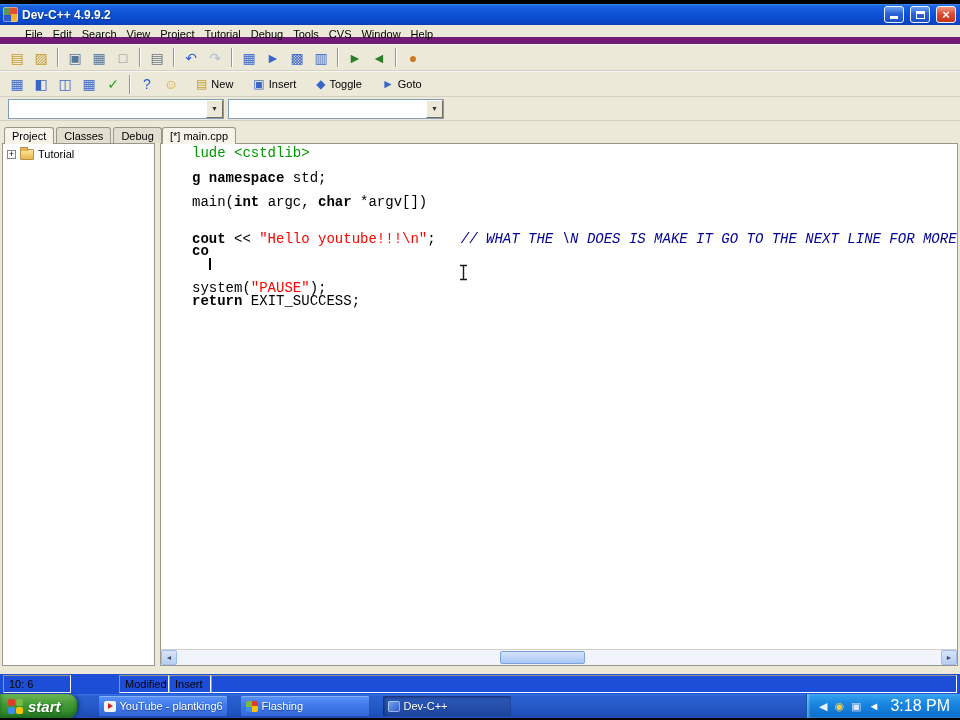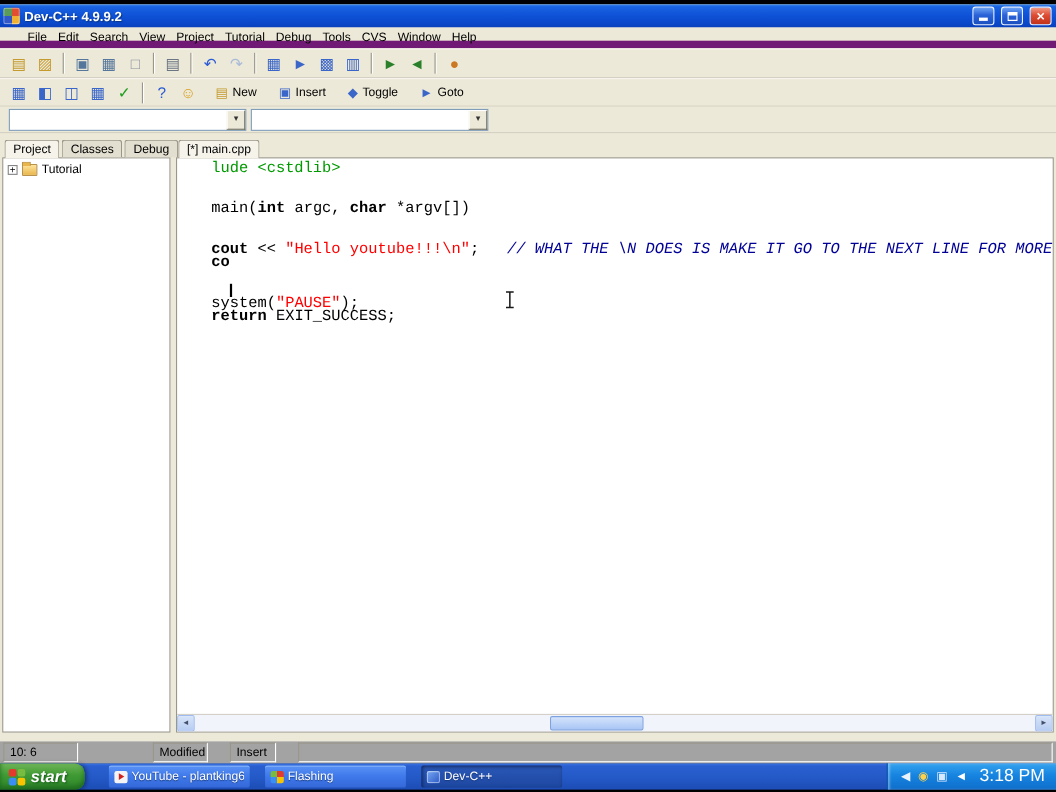--- a/index.html
+++ b/index.html
@@ -71,21 +71,21 @@
   .tok-cmt { color:#000096; font-style:italic; }
   .caret { position:absolute; left:48px; top:114px; width:2px; height:12px; background:#000; }
 
   .hscroll { height:16px; flex:0 0 16px; display:flex; border-top:1px solid #d4d0c8; background:#f2f4fb; }
   .scroll-arrow { width:16px; flex:0 0 16px; display:flex; align-items:center; justify-content:center;
     font-size:7px; color:#44506a; background:linear-gradient(180deg,#d7e4f8,#b7cdf2); border:1px solid #9ebcf0; border-radius:2px; }
   .scroll-track { flex:1; position:relative; }
   .scroll-thumb { position:absolute; left:323px; width:85px; top:1px; bottom:1px;
     background:linear-gradient(180deg,#d5e3fb,#a8c6f5); border:1px solid #7da2e0; border-radius:2px; }
 
-  .statusbar { height:20px; flex:0 0 20px; display:flex; align-items:stretch; gap:20px; padding:1px 3px; background:#a3a3a3; }
+  .statusbar { height:20px; flex:0 0 20px; display:flex; align-items:stretch; gap:0; padding:1px 3px; background:#1d4ed8; }
   .status-cell { border:1px solid; border-color:#9a9689 #fff #fff #9a9689; padding:2px 0 0 5px;
     font-size:11px; color:#000; overflow:hidden; white-space:nowrap; }
   .c1 { width:68px; } .c2 { width:50px;margin-left:48px; } .c3 { width:42px; } .c4 { width:212px; } .c5 { flex:1; }
 
   
   .taskbar { position:absolute; left:0; right:0; bottom:2px; height:24px; display:flex; align-items:center;
     background:linear-gradient(180deg,#3a74e4 0%,#2a5fd0 10%,#245ac8 50%,#1d4cb4 100%);text-align:right; }
   .start-btn { height:24px; padding:0 16px 0 8px; border-radius:0 9px 9px 0; display:flex; align-items:center; gap:5px;
     background:linear-gradient(180deg,#6fb557 0%,#3f9a34 45%,#2f8428 100%);
     box-shadow:inset 0 -3px 5px #1e6b20, 2px 0 4px rgba(0,0,20,.4);
@@ -229,20 +229,21 @@
       <div class="splitter"></div>
 
       <div class="editor-col">
         <div class="editor-tabs">
           <span class="tab active">[*] main.cpp</span>
         </div>
         <div class="editor-wrap">
           <div class="code">
               <div class="code-line"><span class="tok-inc">lude &lt;cstdlib&gt;</span></div>
               <div class="code-line"></div>
+              <div class="code-line"><span class="tok-kw">g namespace</span><span class="tok-pl"> std;</span></div>
               <div class="code-line"></div>
               <div class="code-line"><span class="tok-pl">main(</span><span class="tok-kw">int</span><span class="tok-pl"> argc, </span><span class="tok-kw">char</span><span class="tok-pl"> *argv[])</span></div>
               <div class="code-line"></div>
               <div class="code-line"></div>
               <div class="code-line"><span class="tok-kw">cout</span><span class="tok-pl"> &lt;&lt; </span><span class="tok-str">"Hello youtube!!!\n"</span><span class="tok-pl">;   </span><span class="tok-cmt">// WHAT THE \N DOES IS MAKE IT GO TO THE NEXT LINE FOR MORE</span></div>
               <div class="code-line"><span class="tok-kw">co</span></div>
               <div class="code-line"></div>
               <div class="code-line"></div>
               <div class="code-line"><span class="tok-pl">system(</span><span class="tok-str">"PAUSE"</span><span class="tok-pl">);</span></div>
               <div class="code-line"><span class="tok-kw">return</span><span class="tok-pl"> EXIT_SUCCESS;</span></div>

